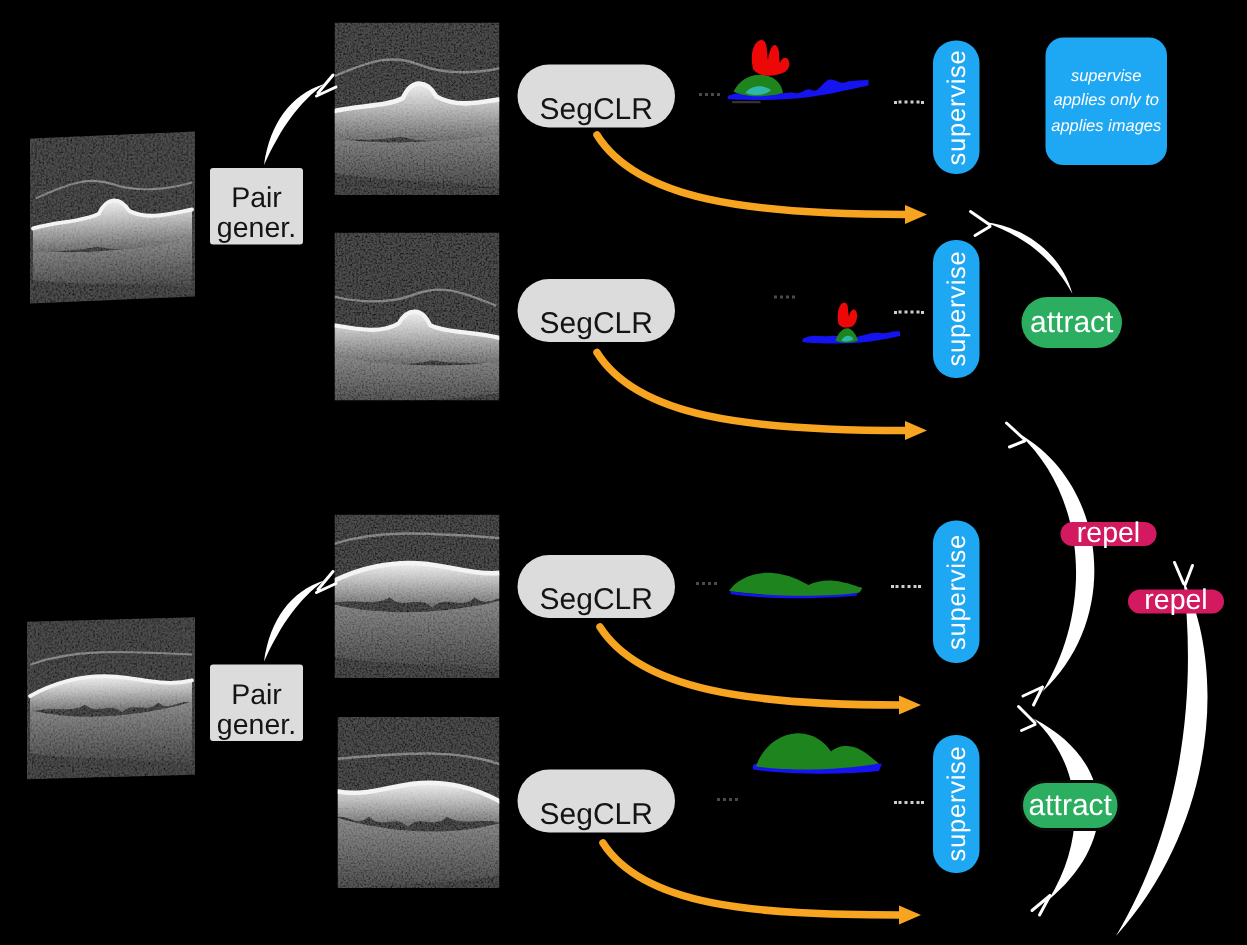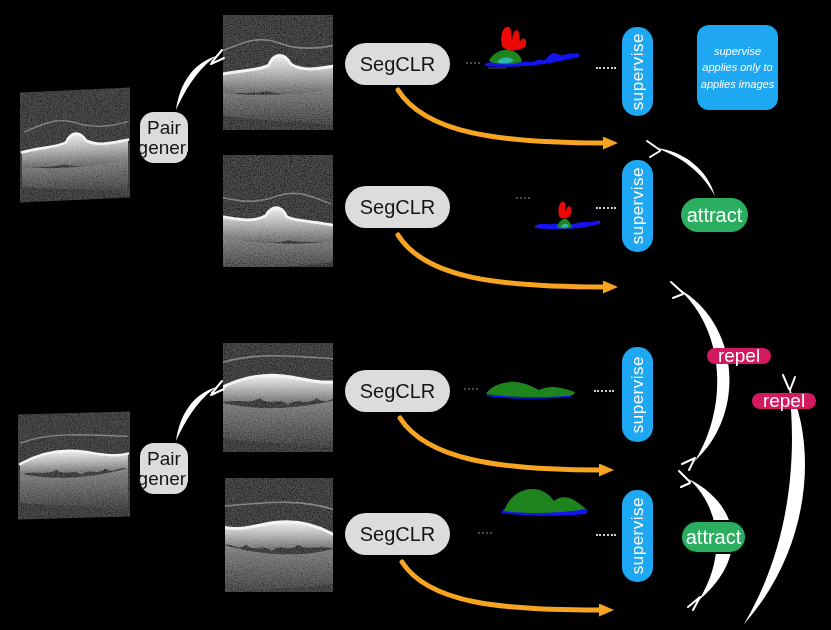--- a/index.html
+++ b/index.html
@@ -7,22 +7,22 @@
     width:831px;height:630px;overflow:hidden;position:relative;
     background:var(--background,#000);
     font-family:"Liberation Sans", sans-serif;
   }
   .oct{position:absolute;overflow:hidden;}
   .oct svg{display:block;}
   .pill{
     position:absolute;display:flex;align-items:center;justify-content:center;
     text-align:center;box-sizing:border-box;
   }
-  .graybox{background:var(--box_gray,#dcdcdc);color:var(--box_text,#111);}
-  .pairgen{width:48px;height:51px;border-radius:14px;font-size:19px;line-height:1.05;z-index:3;}
+  .graybox{background:var(--box_gray,#dcdcdc);color:var(--box_text,#111);align-items:flex-end;}
+  .pairgen{width:62px;height:51px;border-radius:2px;font-size:19px;line-height:1.05;z-index:3;}
   .segclr{width:105px;height:42px;border-radius:21px;font-size:20px;z-index:3;}
   .supervise{
     width:31px;border-radius:15px;background:var(--supervise_blue,#1ea7f2);
     color:#fff;font-size:17px;z-index:3;
   }
   .vtext{writing-mode:vertical-rl;transform:rotate(180deg);letter-spacing:0.5px;}
   .attract{
     width:67px;height:34px;border-radius:17px;background:var(--attract_green,#2bae60);
     color:#fff;font-size:20px;z-index:4;
   }

